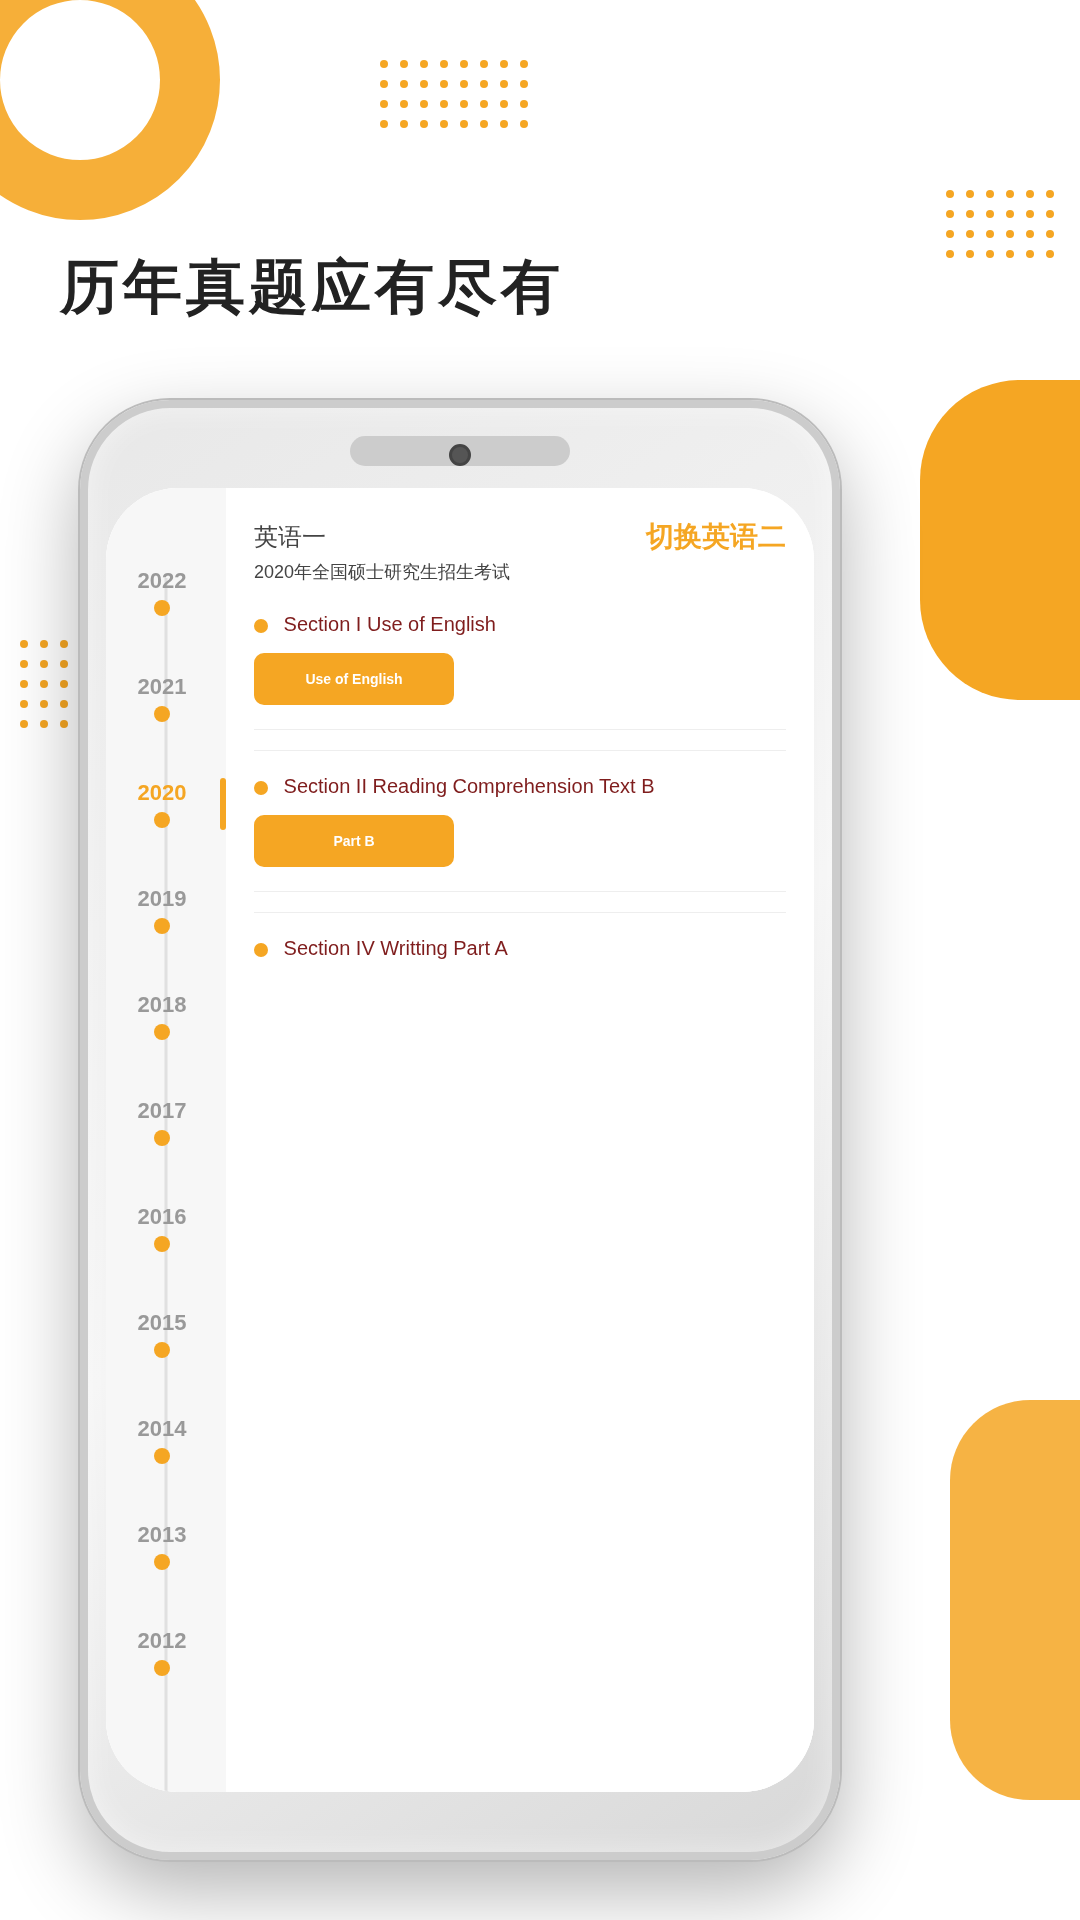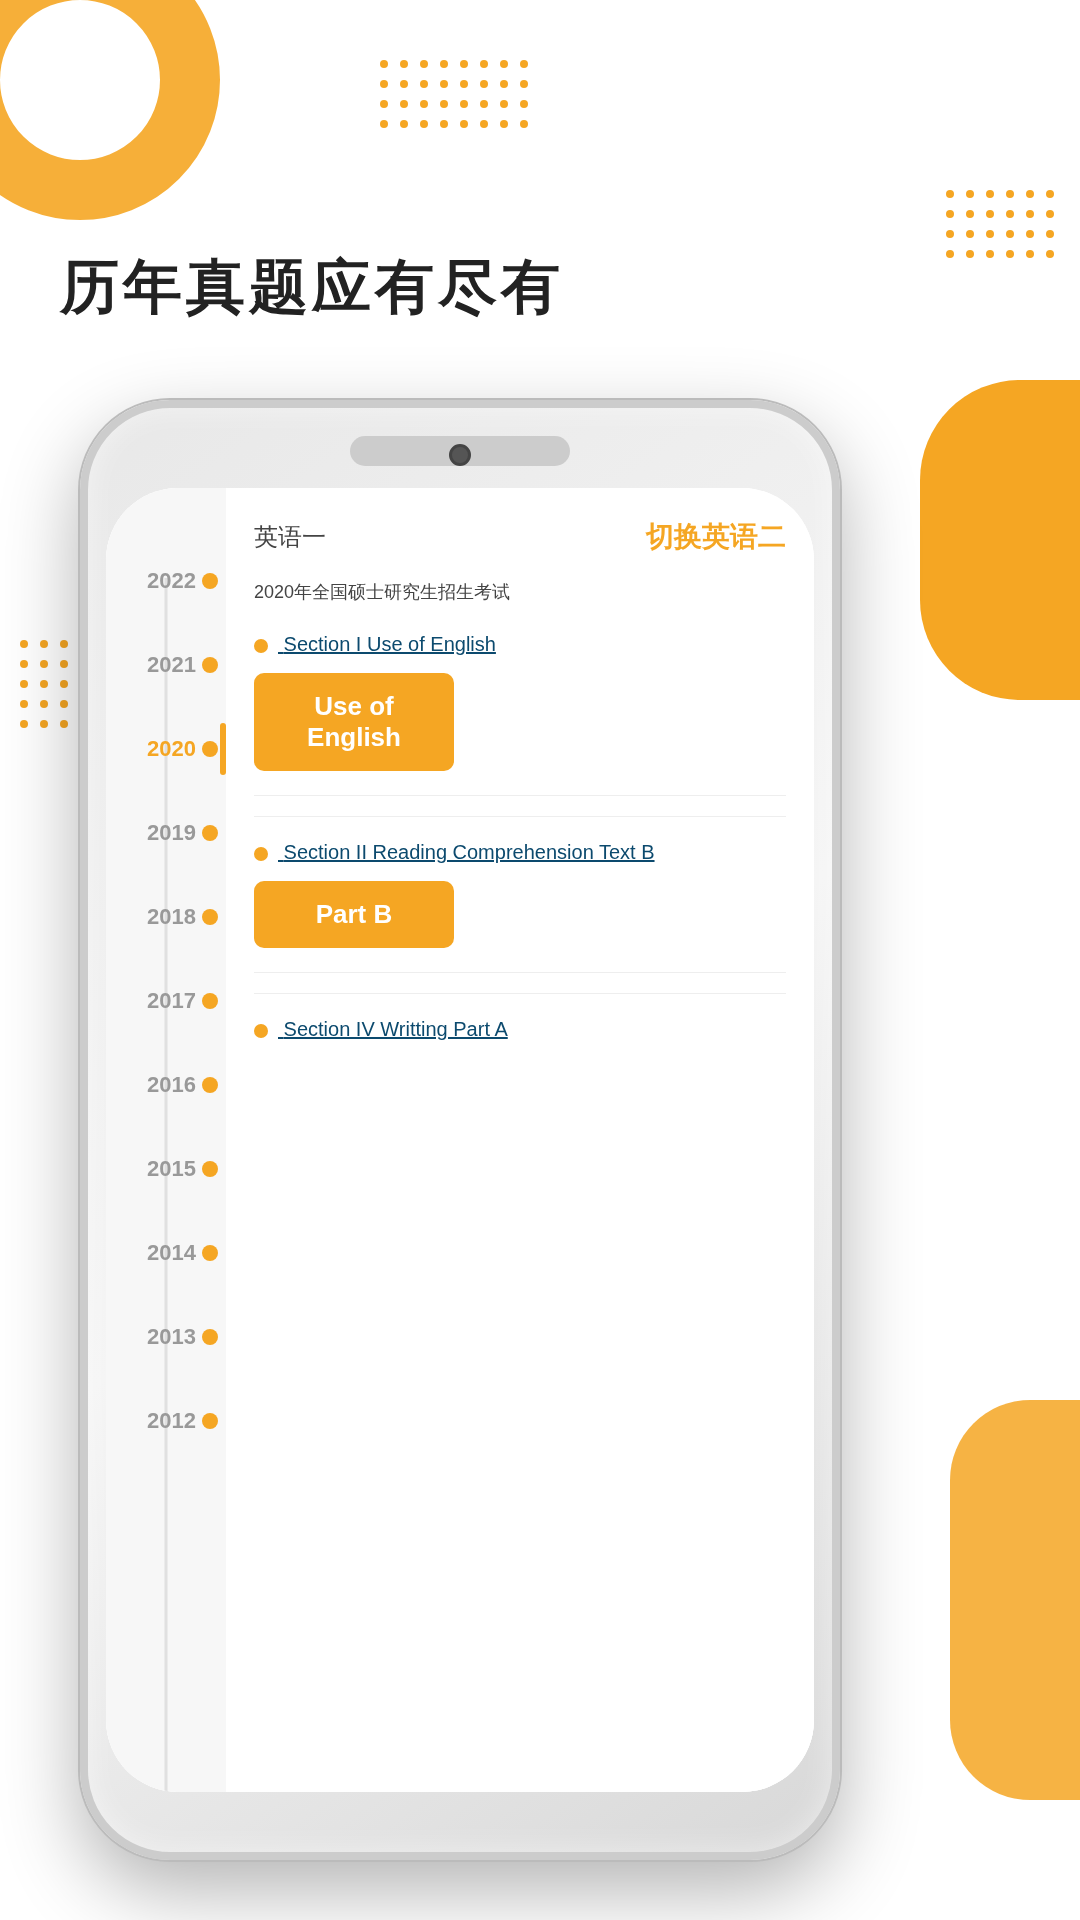--- a/index.html
+++ b/index.html
@@ -191,20 +191,21 @@
       font-weight: 600;
       color: #999;
       margin-bottom: 58px;
       text-align: center;
       width: 100%;
       display: flex;
       align-items: center;
       justify-content: flex-end;
       padding-right: 8px;
       gap: 6px;
+      flex-direction: column;
     }
     .year-item.active {
       color: #f5a623;
     }
     .year-item .year-dot {
       width: 16px;
       height: 16px;
       border-radius: 50%;
       background: #f5a623;
       flex-shrink: 0;
@@ -227,21 +228,21 @@
       padding: 30px 28px;
       background: white;
     }
     .main-content::-webkit-scrollbar { display: none; }
 
     
     .content-header {
       display: flex;
       justify-content: space-between;
       align-items: center;
-      margin-bottom: 24px;
+      margin-bottom: 4px;
     }
     .exam-type-label {
       font-size: 24px;
       color: #444;
       font-weight: 500;
     }
     .switch-btn {
       font-size: 28px;
       color: #f5a623;
       font-weight: 700;
@@ -252,24 +253,23 @@
       margin-bottom: 24px;
       line-height: 1.4;
     }
 
     
     .section-block {
       margin-bottom: 24px;
     }
     .section-title {
       font-size: 20px;
-      color: #0c4a6e;
+      color: #7f1d1d;
       margin-bottom: 14px;
       line-height: 1.5;
-      text-decoration: underline;
     }
     .section-title .dot-marker {
       display: inline-block;
       width: 14px;
       height: 14px;
       border-radius: 50%;
       background: #f5a623;
       margin-right: 10px;
       vertical-align: middle;
     }
@@ -282,21 +282,21 @@
     .btn-grid.single {
       grid-template-columns: 1fr;
       max-width: 200px;
     }
     .orange-btn {
       background: #f5a623;
       color: white;
       border: none;
       border-radius: 10px;
       padding: 18px 10px;
-      font-size: 26px;
+      font-size: 14px;
       font-weight: 700;
       cursor: pointer;
       text-align: center;
     }
 
     .divider-line {
       width: 100%;
       height: 1px;
       background: #eee;
       margin: 10px 0 20px 0;

